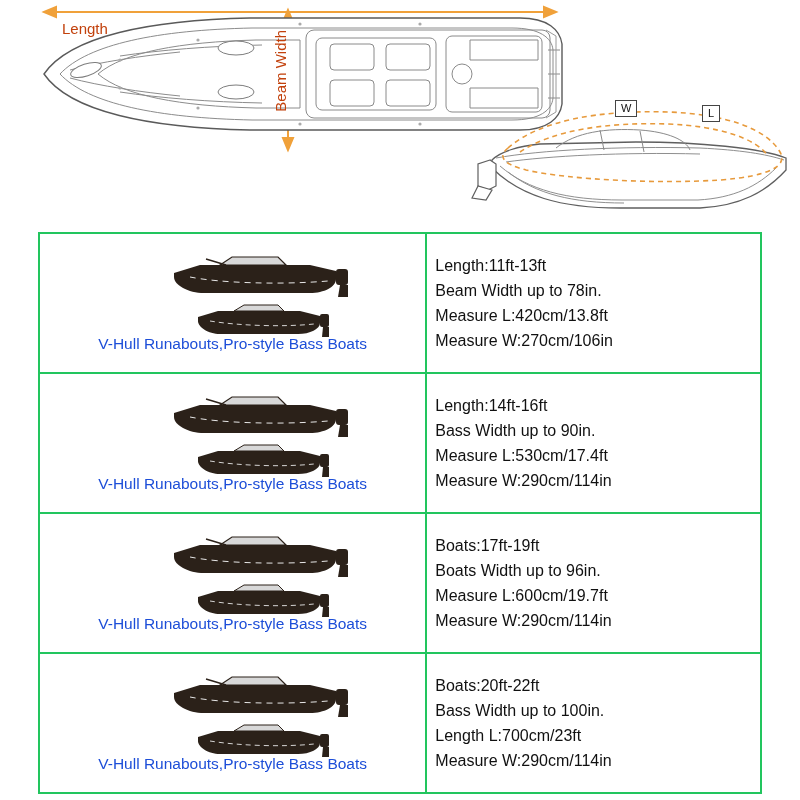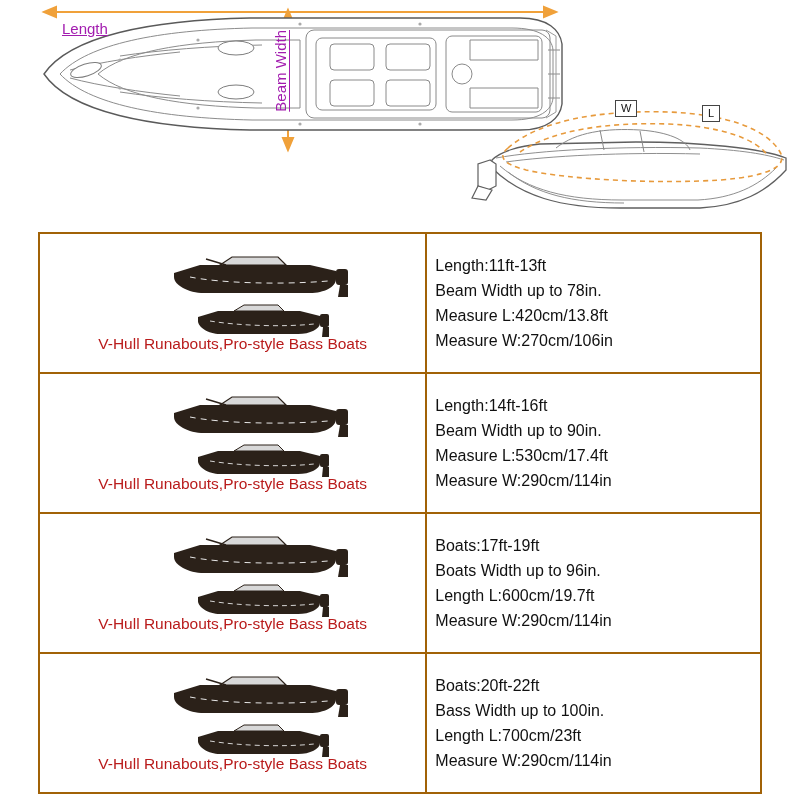--- a/index.html
+++ b/index.html
@@ -23,23 +23,22 @@
     height: 228px;
   }
   #top-diagram svg.dia {
     position: absolute;
     left: 0;
     top: 0;
   }
   .dim-label {
     position: absolute;
     font-size: 15px;
-    color: #a21caf;
+    color: #c2410c;
     white-space: nowrap;
-    text-decoration: underline;
   }
   #label-length {
     left: 62px;
     top: 20px;
   }
   #label-beam {
     left: 272px;
     top: 30px;
     writing-mode: vertical-rl;
     text-orientation: mixed;
@@ -64,21 +63,21 @@
     top: 232px;
     width: 724px;
     border: 2px solid #222;
     border-collapse: collapse;
     background: #fff;
   }
   #spec-table tr {
     height: 140px;
   }
   #spec-table td {
-    border: 2px solid #a16207;
+    border: 2px solid #22c55e;
     vertical-align: middle;
     padding: 8px;
   }
   td.cell-left {
     width: 394px;
     position: relative;
     padding: 0;
   }
   td.cell-right {
     width: 326px;
@@ -100,21 +99,21 @@
     left: 140px;
     top: 52px;
   }
   .boat-caption {
     position: absolute;
     left: 0;
     right: 0;
     bottom: 2px;
     text-align: center;
     font-size: 15.5px;
-    color: #b91c1c;
+    color: #1d4ed8;
   }
   .spec-line {
     font-size: 16px;
     line-height: 25px;
     color: #111;
     white-space: nowrap;
   }
 </style>
 </head>
 <body>
@@ -271,21 +270,21 @@
             <path d="M46,8 L56,2 L90,2 L96,8 Z" fill="#d8d8d8" stroke="#2b2119" stroke-width="1"></path>
             <path d="M22,18 C52,23 98,24 126,21" stroke="#e8e8e8" stroke-width="0.9" fill="none" stroke-dasharray="5,4"></path>
             <rect x="132" y="11" width="9" height="13" rx="2" fill="#2b2119"></rect>
             <path d="M135,24 L134,34 L141,34 L141,24 Z" fill="#2b2119"></path>
           </svg>
           <div class="boat-caption">V-Hull Runabouts,Pro-style Bass Boats</div>
         </div>
       </td>
       <td class="cell-right">
         <div class="spec-line">Length:14ft-16ft</div>
-        <div class="spec-line">Beam Width up to 90in.</div>
+        <div class="spec-line">Bass Width up to 90in.</div>
         <div class="spec-line">Measure L:530cm/17.4ft</div>
         <div class="spec-line">Measure W:290cm/114in</div>
       </td>
     </tr>
 
     <tr>
       <td class="cell-left">
         <div class="boat-stack">
           <svg class="boat-big" width="200" height="48" viewBox="0 0 200 48">
             <path d="M14,18 L40,10 L150,10 L176,16 L176,24 C176,32 164,38 150,38 L44,38 C28,38 14,30 14,22 Z" fill="#2b2119"></path>
@@ -301,21 +300,21 @@
             <path d="M22,18 C52,23 98,24 126,21" stroke="#e8e8e8" stroke-width="0.9" fill="none" stroke-dasharray="5,4"></path>
             <rect x="132" y="11" width="9" height="13" rx="2" fill="#2b2119"></rect>
             <path d="M135,24 L134,34 L141,34 L141,24 Z" fill="#2b2119"></path>
           </svg>
           <div class="boat-caption">V-Hull Runabouts,Pro-style Bass Boats</div>
         </div>
       </td>
       <td class="cell-right">
         <div class="spec-line">Boats:17ft-19ft</div>
         <div class="spec-line">Boats Width up to 96in.</div>
-        <div class="spec-line">Length L:600cm/19.7ft</div>
+        <div class="spec-line">Measure L:600cm/19.7ft</div>
         <div class="spec-line">Measure W:290cm/114in</div>
       </td>
     </tr>
 
     <tr>
       <td class="cell-left">
         <div class="boat-stack">
           <svg class="boat-big" width="200" height="48" viewBox="0 0 200 48">
             <path d="M14,18 L40,10 L150,10 L176,16 L176,24 C176,32 164,38 150,38 L44,38 C28,38 14,30 14,22 Z" fill="#2b2119"></path>
             <path d="M60,10 L72,2 L118,2 L126,10 Z" fill="#d8d8d8" stroke="#2b2119" stroke-width="1.2"></path>

